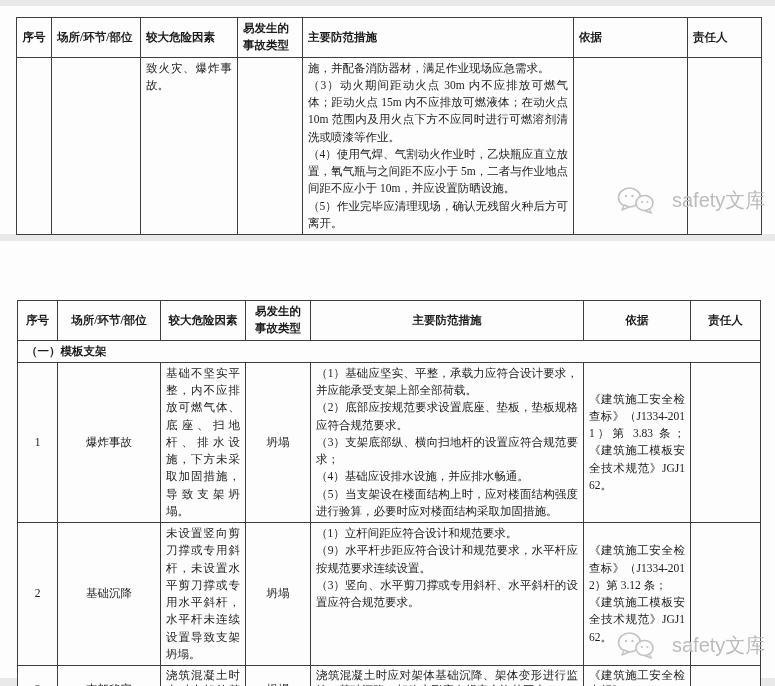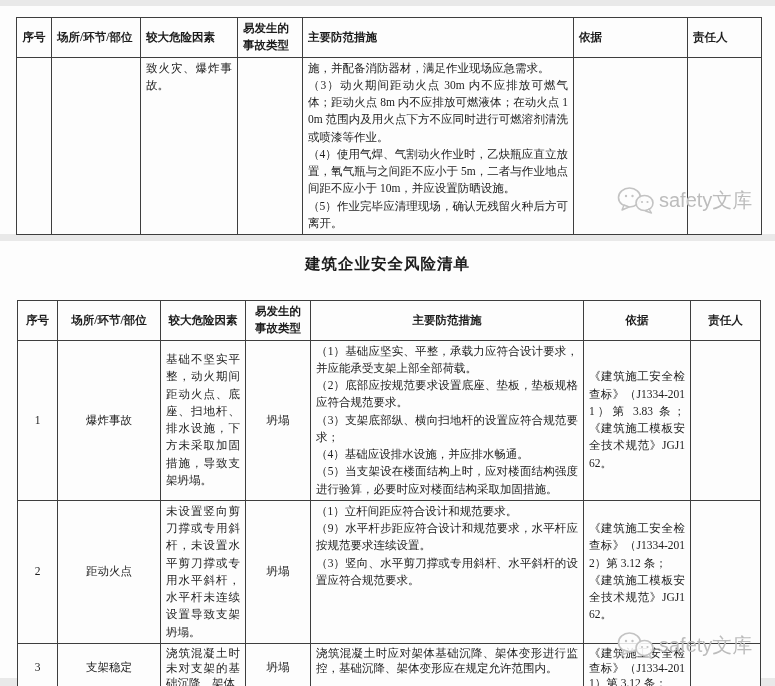--- a/index.html
+++ b/index.html
@@ -42,21 +42,21 @@
   .r3 td { vertical-align:top; }
   .r3 td.mid { vertical-align:middle; }
   .r3 .clip { height:44px; overflow:hidden; line-height:1.32; }
 
   .doc-title {
     padding-top:13px; margin:0; text-align:center;
     font-size:15.5px; font-weight:bold; letter-spacing:1px;
   }
 
   .wm {
-    position:absolute; display:flex; align-items:center; gap:3px;
+    position:absolute; display:flex; align-items:center; gap:16px;
     color:#bcbcbc; font-family:"Liberation Sans","DejaVu Sans",sans-serif;
     font-size:20px; pointer-events:none; z-index:5; white-space:nowrap;
   }
   .wm-1 { left:616px; top:186px; }
   .wm-2 { left:616px; top:631px; }
   .wm svg { display:block; }
 </style>
 </head>
 <body>
 
@@ -82,32 +82,31 @@
         <th>主要防范措施</th>
         <th>依据</th>
         <th>责任人</th>
       </tr>
       <tr class="body-row">
         <td></td>
         <td></td>
         <td class="jus">致火灾、爆炸事故。</td>
         <td></td>
         <td class="pre">施，并配备消防器材，满足作业现场应急需求。
-（3）动火期间距动火点 30m 内不应排放可燃气体；距动火点 8m 内不应排放可燃液体；在动火点 10m 范围内及用火点下方不应同时进行可燃溶剂清洗或喷漆等作业。
+（3）动火期间距动火点 30m 内不应排放可燃气体；距动火点 15m 内不应排放可燃液体；在动火点 10m 范围内及用火点下方不应同时进行可燃溶剂清洗或喷漆等作业。
 （4）使用气焊、气割动火作业时，乙炔瓶应直立放置，氧气瓶与之间距不应小于 5m，二者与作业地点间距不应小于 10m，并应设置防晒设施。
 （5）作业完毕应清理现场，确认无残留火种后方可离开。</td>
         <td></td>
         <td></td>
       </tr>
     </tbody>
       </table>
   </div>
 
   <div class="sect sect-bottom">
-    <h1 class="doc-title">建筑企业安全风险清单</h1>
 
     <table class="t2">
       <colgroup>
         <col style="width:40px">
           <col style="width:103px">
           <col style="width:85px">
         <col style="width:65px">
           <col style="width:273px">
           <col style="width:107px">
           <col style="width:70px">
@@ -115,38 +114,41 @@
       <tbody>
           <tr class="hdr">
         <th>序号</th>
         <th>场所/环节/部位</th>
         <th>较大危险因素</th>
         <th>易发生的事故类型</th>
         <th>主要防范措施</th>
         <th>依据</th>
         <th>责任人</th>
       </tr>
+      <tr class="section-row">
+        <td colspan="7">（一）模板支架</td>
+      </tr>
 
       <tr class="r1">
         <td class="mid">1</td>
         <td class="mid">爆炸事故</td>
-        <td class="jus txt">基础不坚实平整，动火期间距动火点、底座、扫地杆、排水设施，下方未采取加固措施，导致支架坍塌。</td>
+        <td class="jus txt">基础不坚实平整，内不应排放可燃气体、底座、扫地杆、排水设施，下方未采取加固措施，导致支架坍塌。</td>
         <td class="mid">坍塌</td>
         <td class="pre txt">（1）基础应坚实、平整，承载力应符合设计要求，并应能承受支架上部全部荷载。
 （2）底部应按规范要求设置底座、垫板，垫板规格应符合规范要求。
 （3）支架底部纵、横向扫地杆的设置应符合规范要求；
 （4）基础应设排水设施，并应排水畅通。
 （5）当支架设在楼面结构上时，应对楼面结构强度进行验算，必要时应对楼面结构采取加固措施。</td>
         <td class="jus txt">《建筑施工安全检查标》（J1334-2011）第 3.83 条；《建筑施工模板安全技术规范》JGJ162。</td>
         <td></td>
       </tr>
 
       <tr class="r2">
         <td class="mid">2</td>
-        <td class="mid">距动火点</td>
+        <td class="mid">基础沉降</td>
         <td class="jus txt">未设置竖向剪刀撑或专用斜杆，未设置水平剪刀撑或专用水平斜杆，水平杆未连续设置导致支架坍塌。</td>
         <td class="mid">坍塌</td>
         <td class="pre" style="vertical-align:top">（1）立杆间距应符合设计和规范要求。
 （9）水平杆步距应符合设计和规范要求，水平杆应按规范要求连续设置。
 （3）竖向、水平剪刀撑或专用斜杆、水平斜杆的设置应符合规范要求。</td>
         <td class="pre txt">《建筑施工安全检查标》（J1334-2012）第 3.12 条；
 《建筑施工模板安全技术规范》JGJ162。</td>
         <td></td>
       </tr>
 

